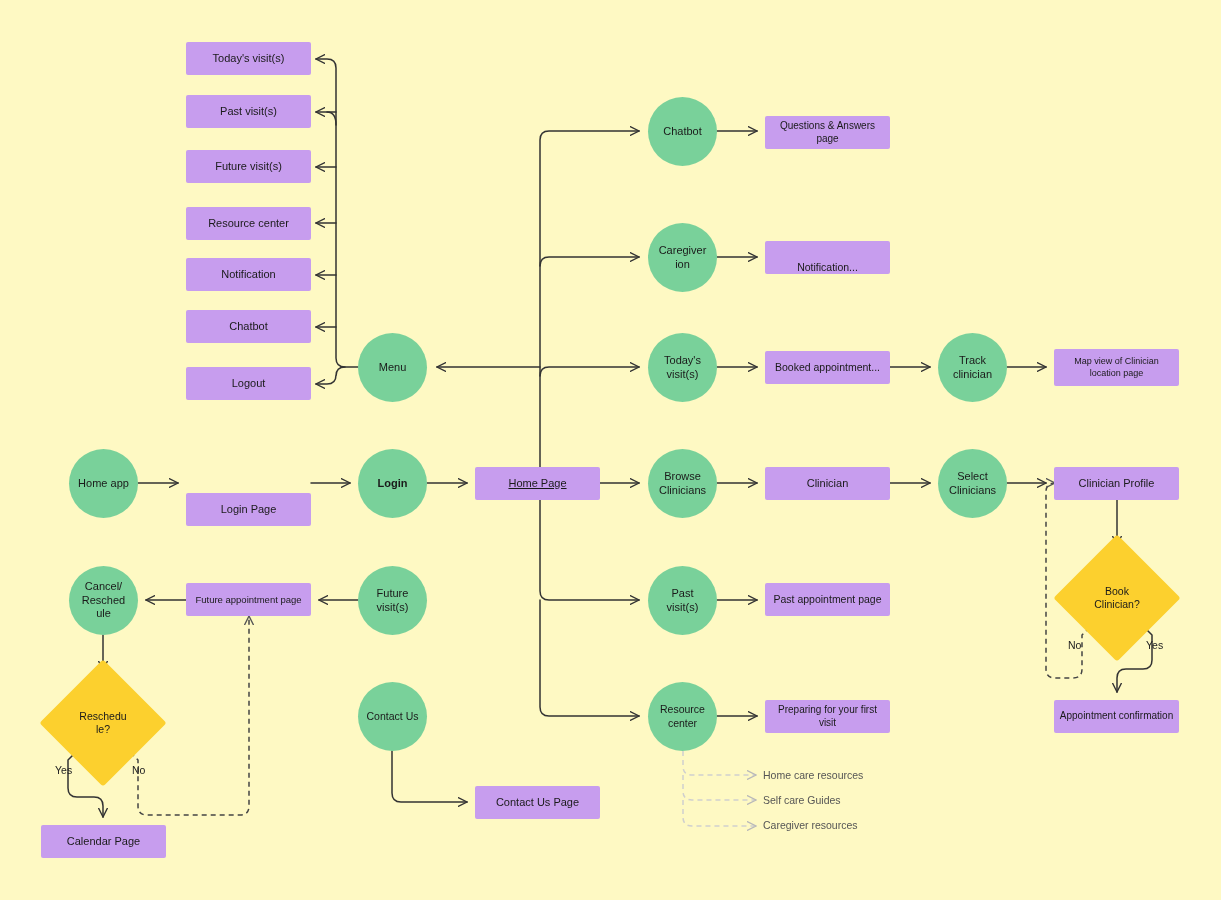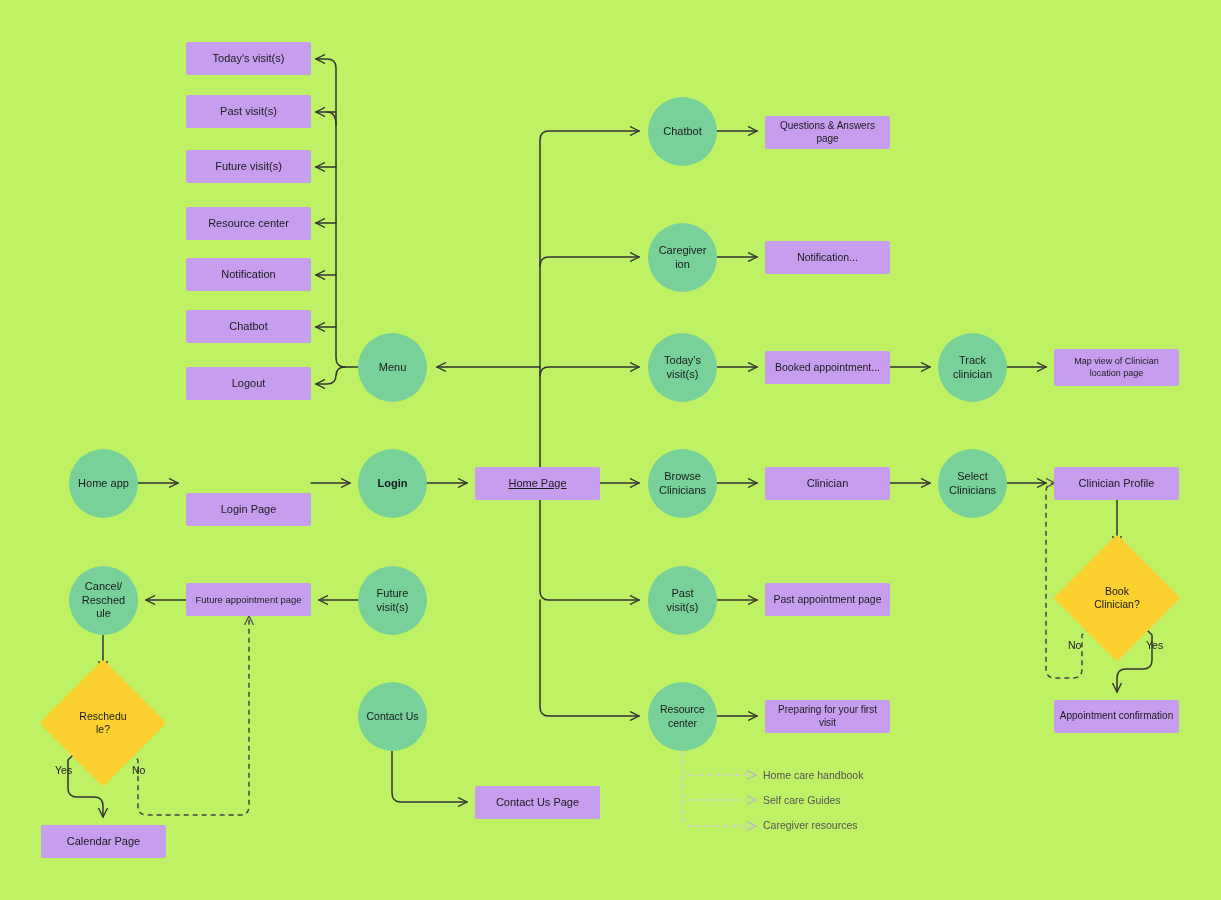--- a/index.html
+++ b/index.html
@@ -8,21 +8,21 @@
     background: #ffffff;
   }
   body {
     font-family: "Liberation Sans", sans-serif;
     -webkit-font-smoothing: antialiased;
   }
   #canvas {
     position: relative;
     width: 1221px;
     height: 900px;
-    background: #bef264;
+    background: #fef9c3;
     overflow: hidden;
   }
   #edges {
     position: absolute;
     left: 0;
     top: 0;
     width: 1221px;
     height: 900px;
     pointer-events: none;
   }
@@ -199,21 +199,21 @@
     <span class="lbl">Chatbot</span>
   </div>
   <div class="node n-box" style="left:765px;top:116px;width:125px;height:33px;font-size:10px;">
     <span class="lbl">Questions &amp; Answers page</span>
   </div>
 
   <div class="node n-circle" style="left:648px;top:223px;width:69px;height:69px;font-size:11px;">
     <span class="lbl">Caregiver
 ion</span>
   </div>
-  <div class="node n-box" style="left:765px;top:241px;width:125px;height:33px;font-size:10.5px;">
+  <div class="node n-box" style="left:765px;top:241px;width:125px;height:33px;font-size:10.5px;align-items:flex-end;">
     <span class="lbl">Notification...</span>
   </div>
 
   <div class="node n-circle" style="left:648px;top:333px;width:69px;height:69px;font-size:11px;">
     <span class="lbl">Today's
 visit(s)</span>
   </div>
   <div class="node n-box" style="left:765px;top:351px;width:125px;height:33px;font-size:10.5px;">
     <span class="lbl">Booked appointment...</span>
   </div>
@@ -303,17 +303,17 @@
   </div>
   <div class="node n-box" style="left:765px;top:700px;width:125px;height:33px;font-size:10px;">
     <span class="lbl">Preparing for your first visit</span>
   </div>
 
   <div class="edge-label" style="left:1068px;top:639px;">No</div>
   <div class="edge-label" style="left:1146px;top:639px;">Yes</div>
   <div class="edge-label" style="left:55px;top:764px;">Yes</div>
   <div class="edge-label" style="left:132px;top:764px;">No</div>
 
-  <div class="leaf-label" style="left:763px;top:769px;">Home care handbook</div>
+  <div class="leaf-label" style="left:763px;top:769px;">Home care resources</div>
   <div class="leaf-label" style="left:763px;top:794px;">Self care Guides</div>
   <div class="leaf-label" style="left:763px;top:819px;">Caregiver resources</div>
 
 </div>
 
 </body></html>

